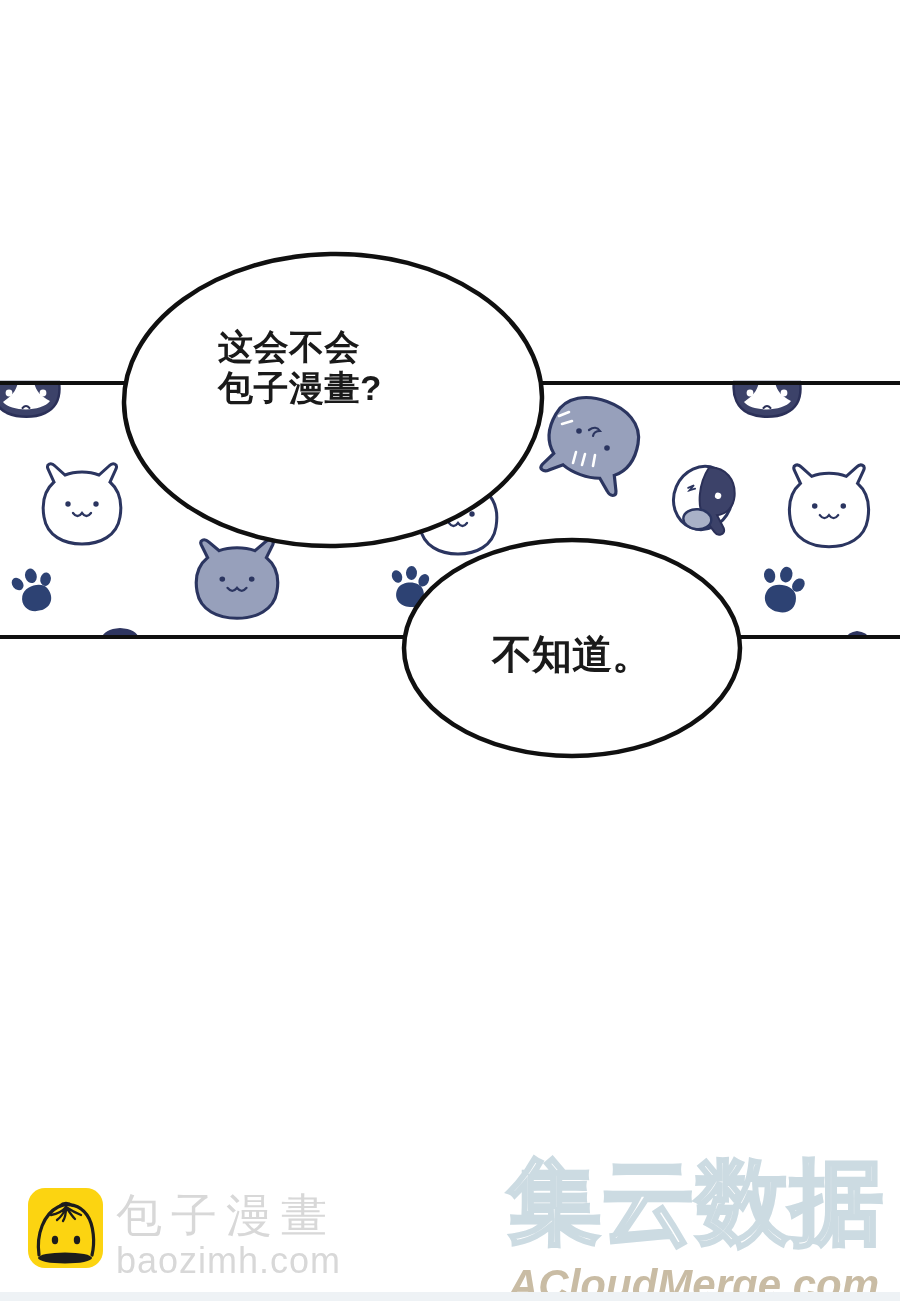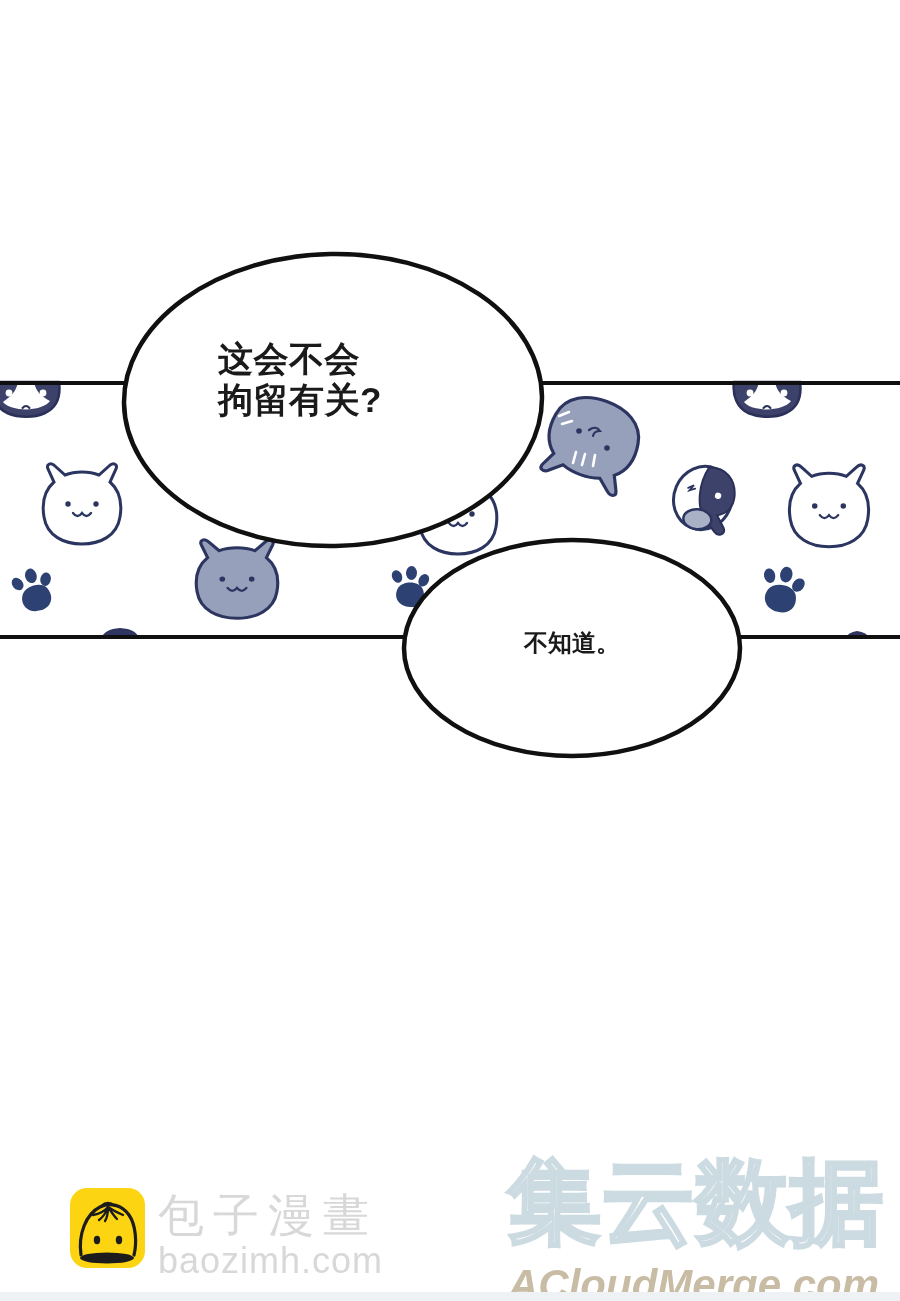--- a/index.html
+++ b/index.html
@@ -4,33 +4,33 @@
 <style>
   html,body { margin:0; padding:0; background:#ffffff; }
   .page {
     position:relative; width:900px; height:1301px; background:#ffffff;
     overflow:hidden; font-family:"Liberation Sans", sans-serif;
   }
   svg.scene { position:absolute; left:0; top:0; }
 
   
   .b1-text {
-    position:absolute; left:218px; top:338px;
+    position:absolute; left:218px; top:326px;
     font-size:35px; line-height:41px; font-weight:600;
     color:#1a1a1a; letter-spacing:0.5px; white-space:nowrap;
   }
   .b2-text {
     position:absolute; left:404px; top:627px; width:336px;
-    text-align:center; font-size:24px; font-weight:600; color:#1a1a1a;
+    text-align:center; font-size:40px; font-weight:600; color:#1a1a1a;
   }
 
   
   .wm-left {
     position:absolute; left:28px; top:1188px;
-    display:flex; align-items:flex-start; gap:13px;margin-left:42px;
+    display:flex; align-items:flex-start; gap:13px;
   }
   .wm-left .texts { padding-top:0px; }
   .wm-title {
     font-size:46px; line-height:54px; color:#d8d8d8;
     letter-spacing:9px; font-weight:400; white-space:nowrap;
   }
   .wm-domain {
     font-size:36px; line-height:38px; color:#d8d8d8;
     letter-spacing:1px; font-weight:400; white-space:nowrap;
   }
@@ -133,21 +133,21 @@
       <use href="#paw" transform="translate(411,587) rotate(6)"></use>
       <use href="#paw" transform="translate(783,590) rotate(16) scale(1.12)"></use>
     </g>
 
     <ellipse cx="333" cy="400" rx="209" ry="146" fill="#ffffff" stroke="#101010" stroke-width="4.5" transform="rotate(-1 333 400)"></ellipse>
     <ellipse cx="572" cy="648" rx="168" ry="108" fill="#ffffff" stroke="#101010" stroke-width="4.5"></ellipse>
   </svg>
 
   <div class="b1-text">
     <div>这会不会</div>
-    <div>拘留有关?</div>
+    <div>包子漫畫?</div>
   </div>
 
   <div class="b2-text">不知道。</div>
 
   <div class="wm-left">
     <svg width="75" height="80" viewBox="0 0 75 80">
       <rect x="0" y="0" width="75" height="80" rx="17" fill="#fcd411"></rect>
       <ellipse cx="37" cy="70" rx="27" ry="5.5" fill="#1c1c1c"></ellipse>
       <path d="M 11 67 C 8 46 16 26 30 19 C 40 14 52 17 59 27 C 66 37 67 55 64 67" fill="none" stroke="#1c1c1c" stroke-width="3.2" stroke-linecap="round"></path>
       <path d="M 31 18 Q 38 12 45 18 M 38 19 C 34 24 29 26 23 27

